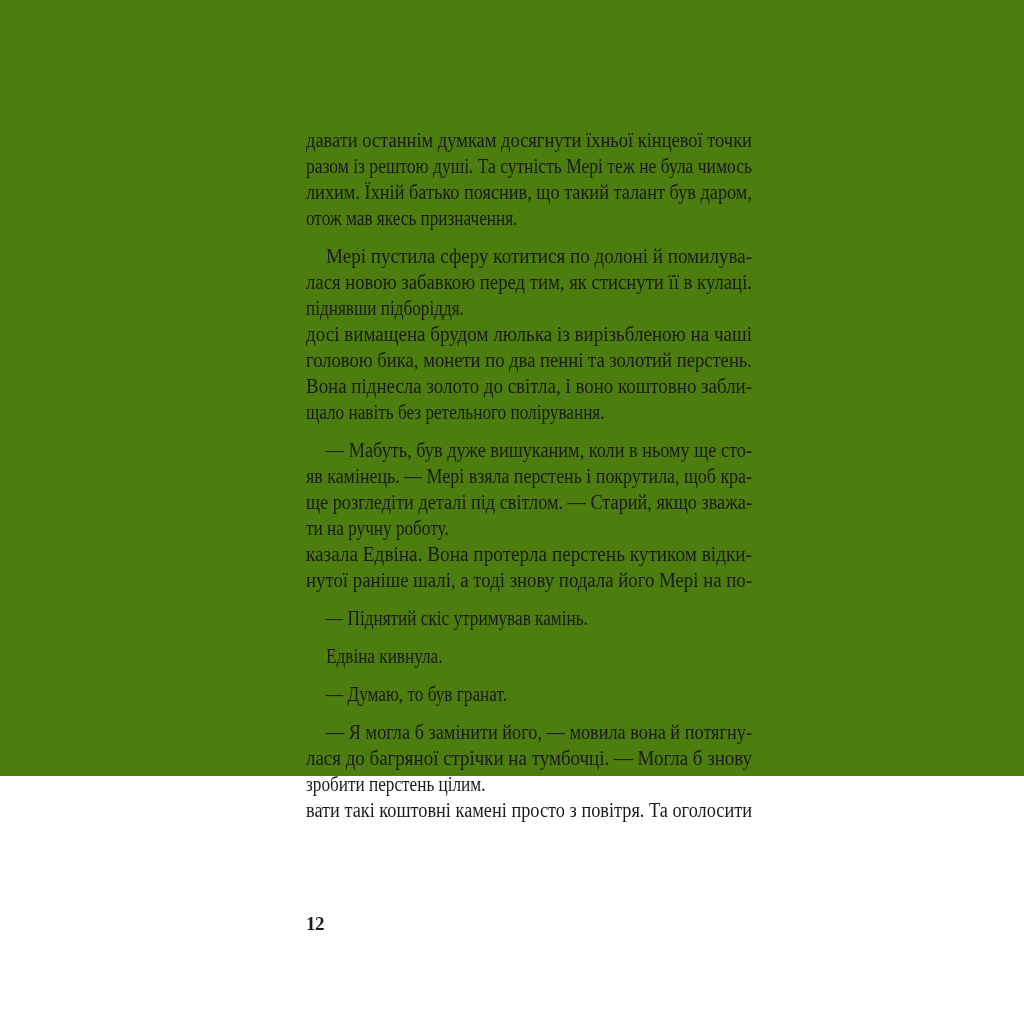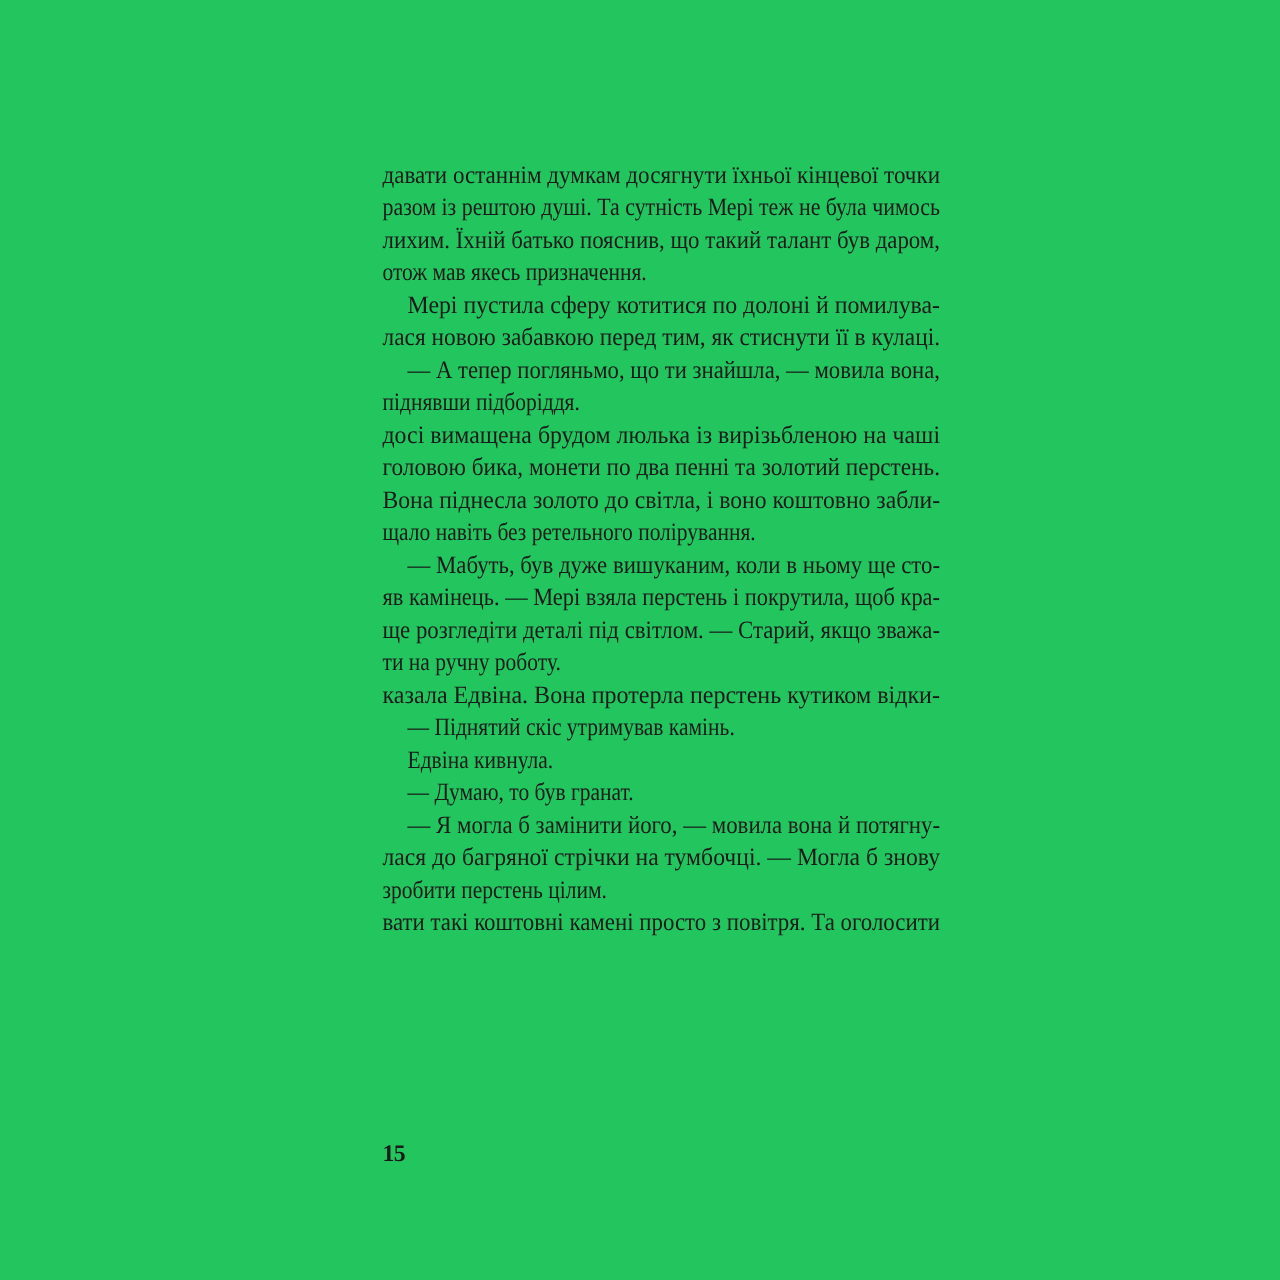--- a/index.html
+++ b/index.html
@@ -1,72 +1,72 @@
 <!DOCTYPE html>
 <html><head>
 <meta charset="utf-8">
 <style>
   html, body { margin: 0; padding: 0; }
   body {
     width: 1024px; height: 1024px; background: #ffffff;
     position: relative; overflow: hidden;
   }
   .page {
-    position: absolute; left: 0; top: 0; width: 1024px; height: 1024px;
-    background: #22c55e;
+    position: absolute; left: 0; top: 0; width: 1024px; height: 776px;
+    background: #4d7c0f;
   }
   .text-block {
     position: absolute; left: 306px; top: 127px; width: 446px;
   }
   .line {
     display: block;
     height: 26px; line-height: 26px;
     font-family: "Liberation Serif", serif;
     font-size: 20px;
     color: #1a1a1a;
     white-space: nowrap;
     overflow: visible;
     transform-origin: left center;
   }
   .line .inner {
     display: inline-block;
     transform-origin: left center;
   }
-  .line.indent { padding-left: 20px; box-sizing: border-box; }
+  .line.indent { padding-left: 20px; box-sizing: border-box; margin-top: 12px; }
   .page-number {
     position: absolute; left: 306px; top: 913px;
     font-family: "Liberation Serif", serif;
     font-size: 19px; font-weight: bold; color: #1a1a1a;
     letter-spacing: -0.5px;
   }
 </style>
 </head>
 <body>
 
 <div class="page">
   <div class="text-block" id="text-block">
       <div class="line"><span class="inner" style="transform: scaleX(0.9228);">давати останнім думкам досягнути їхньої кінцевої точки</span></div>
       <div class="line"><span class="inner" style="transform: scaleX(0.8754);">разом із рештою душі. Та сутність Мері теж не була чимось</span></div>
       <div class="line"><span class="inner" style="transform: scaleX(0.9141);">лихим. Їхній батько пояснив, що такий талант був даром,</span></div>
       <div class="line"><span class="inner" style="transform: scaleX(0.86);">отож мав якесь призначення.</span></div>
       <div class="line indent"><span class="inner" style="transform: scaleX(0.9533);">Мері пустила сферу котитися по долоні й помилува-</span></div>
       <div class="line"><span class="inner" style="transform: scaleX(0.9355);">лася новою забавкою перед тим, як стиснути її в кулаці.</span></div>
-      <div class="line indent"><span class="inner" style="transform: scaleX(0.9083);">— А тепер погляньмо, що ти знайшла, — мовила вона,</span></div>
       <div class="line"><span class="inner" style="transform: scaleX(0.86);">піднявши підборіддя.</span></div>
       <div class="line"><span class="inner" style="transform: scaleX(0.9525);">досі вимащена брудом люлька із вирізьбленою на чаші</span></div>
       <div class="line"><span class="inner" style="transform: scaleX(0.9308);">головою бика, монети по два пенні та золотий перстень.</span></div>
       <div class="line"><span class="inner" style="transform: scaleX(0.9467);">Вона піднесла золото до світла, і воно коштовно забли-</span></div>
       <div class="line"><span class="inner" style="transform: scaleX(0.86);">щало навіть без ретельного полірування.</span></div>
       <div class="line indent"><span class="inner" style="transform: scaleX(0.9122);">— Мабуть, був дуже вишуканим, коли в ньому ще сто-</span></div>
       <div class="line"><span class="inner" style="transform: scaleX(0.8962);">яв камінець. — Мері взяла перстень і покрутила, щоб кра-</span></div>
       <div class="line"><span class="inner" style="transform: scaleX(0.9129);">ще розгледіти деталі під світлом. — Старий, якщо зважа-</span></div>
       <div class="line"><span class="inner" style="transform: scaleX(0.86);">ти на ручну роботу.</span></div>
       <div class="line"><span class="inner" style="transform: scaleX(0.9619);">казала Едвіна. Вона протерла перстень кутиком відки-</span></div>
+      <div class="line"><span class="inner" style="transform: scaleX(0.9399);">нутої раніше шалі, а тоді знову подала його Мері на по-</span></div>
       <div class="line indent"><span class="inner" style="transform: scaleX(0.86);">— Піднятий скіс утримував камінь.</span></div>
       <div class="line indent"><span class="inner" style="transform: scaleX(0.86);">Едвіна кивнула.</span></div>
       <div class="line indent"><span class="inner" style="transform: scaleX(0.86);">— Думаю, то був гранат.</span></div>
       <div class="line indent"><span class="inner" style="transform: scaleX(0.9134);">— Я могла б замінити його, — мовила вона й потягну-</span></div>
       <div class="line"><span class="inner" style="transform: scaleX(0.9469);">лася до багряної стрічки на тумбочці. — Могла б знову</span></div>
       <div class="line"><span class="inner" style="transform: scaleX(0.86);">зробити перстень цілим.</span></div>
       <div class="line"><span class="inner" style="transform: scaleX(0.9151);">вати такі коштовні камені просто з повітря. Та оголосити</span></div>
     </div>
-  <div class="page-number">15</div>
+  <div class="page-number">12</div>
 </div>
 
 </body></html>

